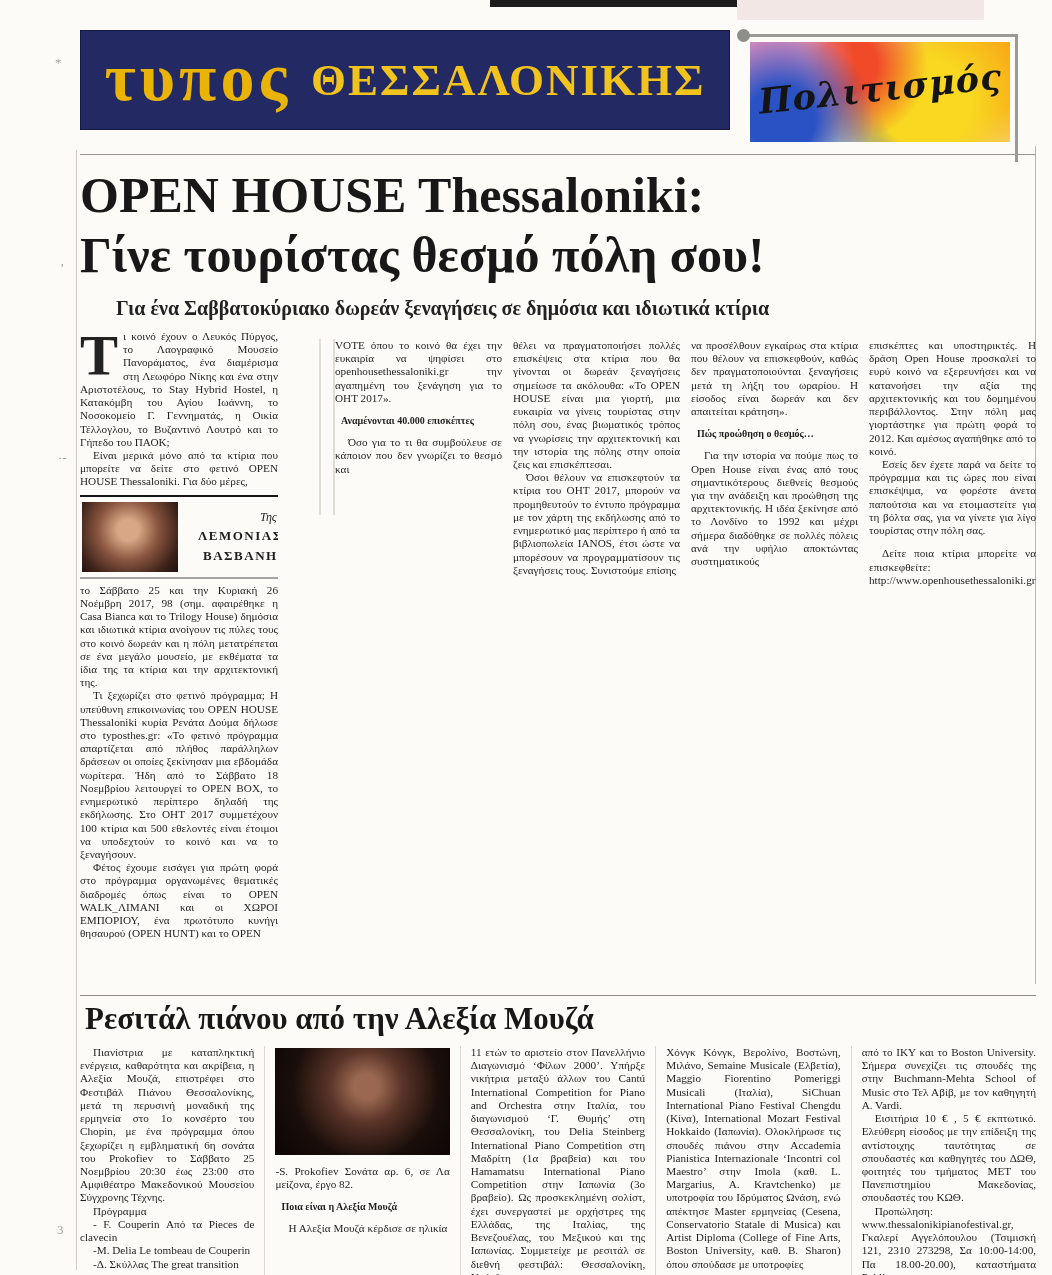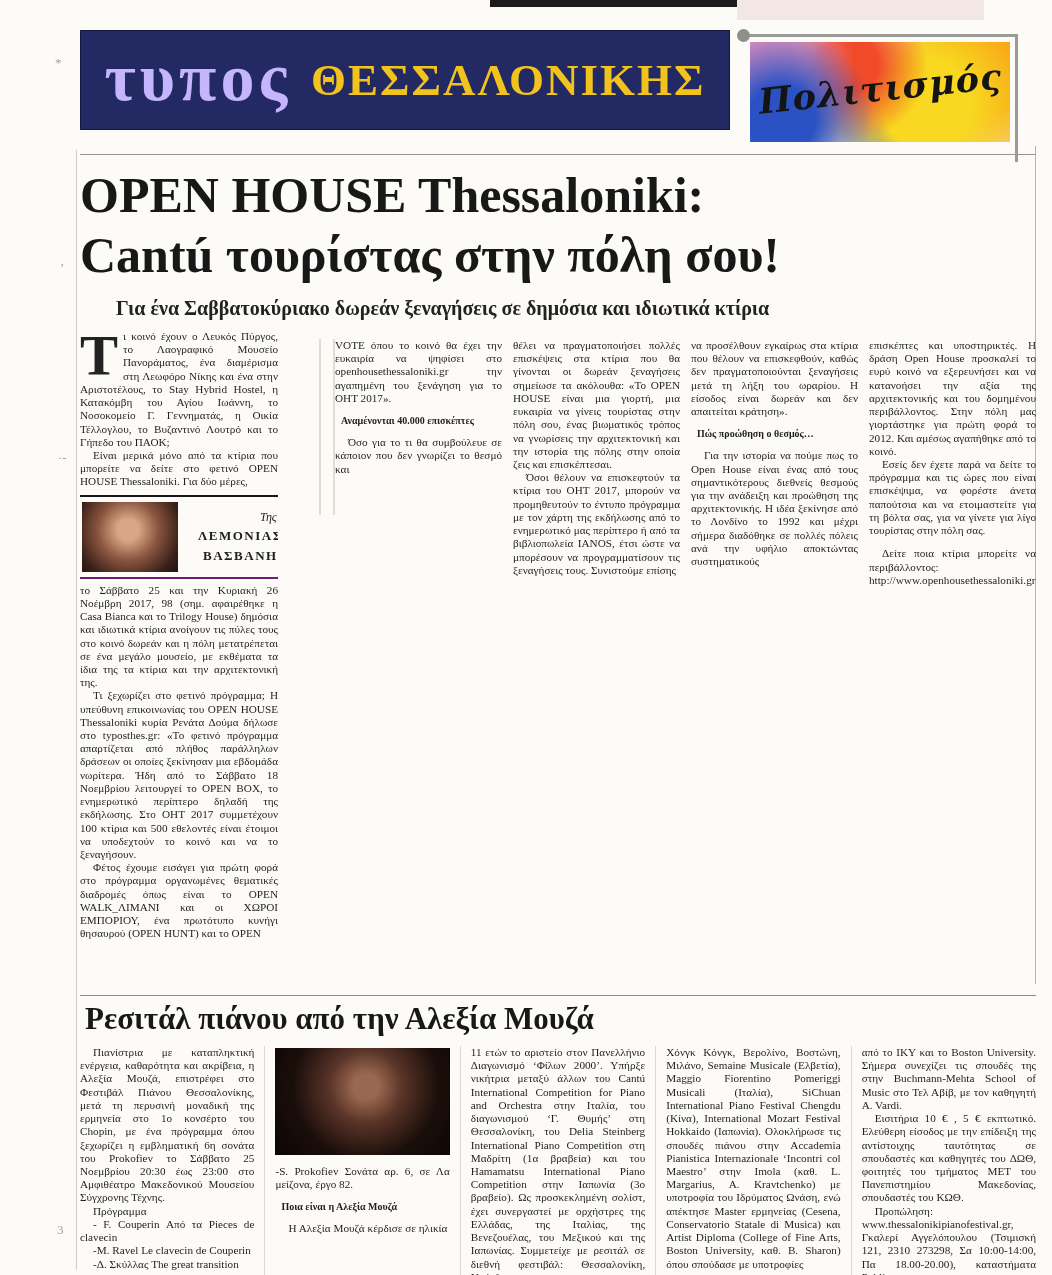--- a/index.html
+++ b/index.html
@@ -10,21 +10,21 @@
   .pinkstrip{position:absolute;left:737px;top:0;width:247px;height:20px;background:#f3e7e5;}
   .left-rule{position:absolute;left:76px;top:150px;width:1px;height:1120px;background:#cfccc5;}
   .right-rule{position:absolute;left:1035px;top:146px;width:1px;height:838px;background:#b8b5ae;}
   .mark{position:absolute;color:#8a8a84;font-size:13px;opacity:.8;}
   
   .content{position:relative;padding:26px 16px 0 80px;}
   
   .mast-row{display:flex;align-items:flex-start;gap:16px;height:124px;}
   .masthead{width:648px;height:98px;margin-top:4px;background:#232a63;border:1px solid #151a40;
             display:flex;align-items:center;justify-content:center;gap:20px;}
-  .mast-typos{color:#c4b5fd;font-size:68px;font-weight:bold;letter-spacing:4px;line-height:1;
+  .mast-typos{color:#eab308;font-size:68px;font-weight:bold;letter-spacing:4px;line-height:1;
               transform:translateY(-3px);}
   .mast-city{color:#f2c31c;font-size:45px;font-weight:bold;letter-spacing:2px;line-height:1;}
   .logo-wrap{position:relative;width:272px;height:122px;margin-top:2px;}
   .logo-topline{position:absolute;left:0;top:6px;width:100%;height:3px;background:#9a9a96;}
   .logo-topline::before{content:"";position:absolute;left:-9px;top:-5px;width:13px;height:13px;
                         border-radius:50%;background:#8e8e8a;}
   .logo-rightline{position:absolute;right:0;top:6px;width:3px;height:128px;background:#9a9a96;}
   .logo-art{position:absolute;left:4px;top:14px;right:8px;height:100px;
      background:
       radial-gradient(circle at 12% 78%, #2a52c4 0 14%, rgba(42,82,196,0) 38%),
@@ -40,21 +40,21 @@
   .top-rule{border-top:1px solid #98958e;margin-top:4px;}
   
   .headline{font-size:50px;font-weight:bold;line-height:1.2;color:#181818;margin-top:10px;}
   .subheadline{font-size:20px;font-weight:bold;margin:12px 0 10px 36px;color:#222;}
   
   .main-article{display:flex;gap:11px;height:656px;overflow:hidden;margin-top:4px;}
   .col1{width:198px;flex:none;font-size:11.2px;line-height:1.18;text-align:justify;overflow:hidden;}
   .col1 p,.tcol p,.bcol p{margin:0;}
   .ind{text-indent:13px;}
   .dropcap{float:left;font-size:57px;line-height:.8;font-weight:bold;padding:3px 5px 0 0;color:#222;}
-  .byline{margin:6px 0 5px;border-top:2px solid #151515;border-bottom:2px solid #701a75;
+  .byline{margin:6px 0 5px;border-top:2px solid #151515;border-bottom:2px solid #a3a3a3;
           padding:5px 2px;display:flex;gap:20px;align-items:center;}
   .byline-photo{width:96px;height:70px;flex:none;
      background:radial-gradient(circle at 48% 40%, #d8a886 0 16%, #8a5640 46%, #3a2018 80%, #20120e 100%);}
   .byline-text{flex:1;text-align:center;line-height:1.5;}
   .byline-of{font-style:italic;font-size:12px;display:block;text-align:right;padding-right:6px;}
   .byline-name{font-weight:bold;font-size:13px;letter-spacing:1.5px;display:block;}
   .right-region{flex:1;display:flex;flex-direction:row;min-width:0;}
   .collage-row{display:flex;gap:12px;height:219px;}
   .cg{flex:1;display:grid;grid-template-columns:repeat(4,1fr);grid-template-rows:repeat(3,1fr);gap:3px;}
   .cg .t{min-height:0;}
@@ -131,21 +131,21 @@
         <div class="logo-rightline"></div>
         <div class="logo-art" role="img" aria-label="colorful abstract painted swirls in yellow, orange, red, blue and pink">
           <span class="logo-text">Πολιτισμός</span>
         </div>
       </div>
     </div>
     <div class="top-rule"></div>
 
     <div class="headline">
       <div>OPEN HOUSE Thessaloniki:</div>
-      <div>Cantú τουρίστας στην πόλη σου!</div>
+      <div>Γίνε τουρίστας θεσμό πόλη σου!</div>
     </div>
     <div class="subheadline">Για ένα Σαββατοκύριακο δωρεάν ξεναγήσεις σε δημόσια και ιδιωτικά κτίρια</div>
 
     <div class="main-article">
       <div class="col1">
         <p><span class="dropcap">Τ</span><span>ι κοινό έχουν ο Λευκός Πύργος, το Λαογραφικό Μουσείο Πανοράματος, ένα διαμέρισμα στη Λεωφόρο Νίκης και ένα στην Αριστοτέλους, το Stay Hybrid Hostel, η Κατακόμβη του Αγίου Ιωάννη, το Νοσοκομείο Γ. Γεννηματάς, η Οικία Τέλλογλου, το Βυζαντινό Λουτρό και το Γήπεδο του ΠΑΟΚ;</span></p>
         <p class="ind">Είναι μερικά μόνο από τα κτίρια που μπορείτε να δείτε στο φετινό OPEN HOUSE Thessaloniki. Για δύο μέρες,</p>
         <div class="byline">
           <div class="byline-photo" role="img" aria-label="portrait photo of the author Lemonia Vasvani"></div>
           <div class="byline-text">
@@ -205,34 +205,34 @@
             <p class="ind">Όσοι θέλουν να επισκεφτούν τα κτίρια του ΟΗΤ 2017, μπορούν να προμηθευτούν το έντυπο πρόγραμμα με τον χάρτη της εκδήλωσης από το ενημερωτικό μας περίπτερο ή από τα βιβλιοπωλεία ΙΑΝΟS, έτσι ώστε να μπορέσουν να προγραμματίσουν τις ξεναγήσεις τους. Συνιστούμε επίσης</p>
           </div>
           <div class="tcol">
             <p>να προσέλθουν εγκαίρως στα κτίρια που θέλουν να επισκεφθούν, καθώς δεν πραγματοποιούνται ξεναγήσεις μετά τη λήξη του ωραρίου. Η είσοδος είναι δωρεάν και δεν απαιτείται κράτηση».</p>
             <div class="subhead">Πώς προώθηση ο θεσμός…</div>
             <p class="ind">Για την ιστορία να πούμε πως το Open House είναι ένας από τους σημαντικότερους διεθνείς θεσμούς για την ανάδειξη και προώθηση της αρχιτεκτονικής. Η ιδέα ξεκίνησε από το Λονδίνο το 1992 και μέχρι σήμερα διαδόθηκε σε πολλές πόλεις ανά την υφήλιο αποκτώντας συστηματικούς</p>
           </div>
           <div class="tcol">
             <p>επισκέπτες και υποστηρικτές. Η δράση Open House προσκαλεί το ευρύ κοινό να εξερευνήσει και να κατανοήσει την αξία της αρχιτεκτονικής και του δομημένου περιβάλλοντος. Στην πόλη μας γιορτάστηκε για πρώτη φορά το 2012. Και αμέσως αγαπήθηκε από το κοινό.</p>
             <p class="ind">Εσείς δεν έχετε παρά να δείτε το πρόγραμμα και τις ώρες που είναι επισκέψιμα, να φορέστε άνετα παπούτσια και να ετοιμαστείτε για τη βόλτα σας, για να γίνετε για λίγο τουρίστας στην πόλη σας.</p>
-            <p class="ind" style="margin-top:10px">Δείτε ποια κτίρια μπορείτε να περιβάλλοντος: http://www.openhousethessaloniki.gr</p>
+            <p class="ind" style="margin-top:10px">Δείτε ποια κτίρια μπορείτε να επισκεφθείτε: http://www.openhousethessaloniki.gr</p>
           </div>
         </div>
       </div>
     </div>
 
     <div class="second-article">
       <div class="second-headline">Ρεσιτάλ πιάνου από την Αλεξία Μουζά</div>
       <div class="bottom-cols">
         <div class="bcol">
           <p class="ind">Πιανίστρια με καταπληκτική ενέργεια, καθαρότητα και ακρίβεια, η Αλεξία Μουζά, επιστρέφει στο Φεστιβάλ Πιάνου Θεσσαλονίκης, μετά τη περυσινή μοναδική της ερμηνεία στο 1ο κονσέρτο του Chopin, με ένα πρόγραμμα όπου ξεχωρίζει η εμβληματική 6η σονάτα του Prokofiev το Σάββατο 25 Νοεμβρίου 20:30 έως 23:00 στο Αμφιθέατρο Μακεδονικού Μουσείου Σύγχρονης Τέχνης.</p>
           <p class="ind">Πρόγραμμα</p>
           <p class="ind">- F. Couperin Από τα Pieces de clavecin</p>
-          <p class="ind">-M. Ravel Le clavecin de Couperin</p>
+          <p class="ind">-M. Delia Le tombeau de Couperin</p>
           <p class="ind">-Δ. Σκύλλας The great transition</p>
         </div>
         <div class="bcol">
           <div class="pianist-photo" role="img" aria-label="dark portrait photo of pianist Alexia Mouza"></div>
           <p>-S. Prokofiev Σονάτα αρ. 6, σε Λα μείζονα, έργο 82.</p>
           <div class="subhead">Ποια είναι η Αλεξία Μουζά</div>
           <p class="ind">Η Αλεξία Μουζά κέρδισε σε ηλικία</p>
         </div>
         <div class="bcol">
           <p>11 ετών το αριστείο στον Πανελλήνιο Διαγωνισμό ‘Φίλων 2000’. Υπήρξε νικήτρια μεταξύ άλλων του Cantú International Competition for Piano and Orchestra στην Ιταλία, του διαγωνισμού ‘Γ. Θυμής’ στη Θεσσαλονίκη, του Delia Steinberg International Piano Competition στη Μαδρίτη (1α βραβεία) και του Hamamatsu International Piano Competition στην Ιαπωνία (3ο βραβείο). Ως προσκεκλημένη σολίστ, έχει συνεργαστεί με ορχήστρες της Ελλάδας, της Ιταλίας, της Βενεζουέλας, του Μεξικού και της Ιαπωνίας. Συμμετείχε με ρεσιτάλ σε διεθνή φεστιβάλ: Θεσσαλονίκη, Ναύπλιο,</p>

